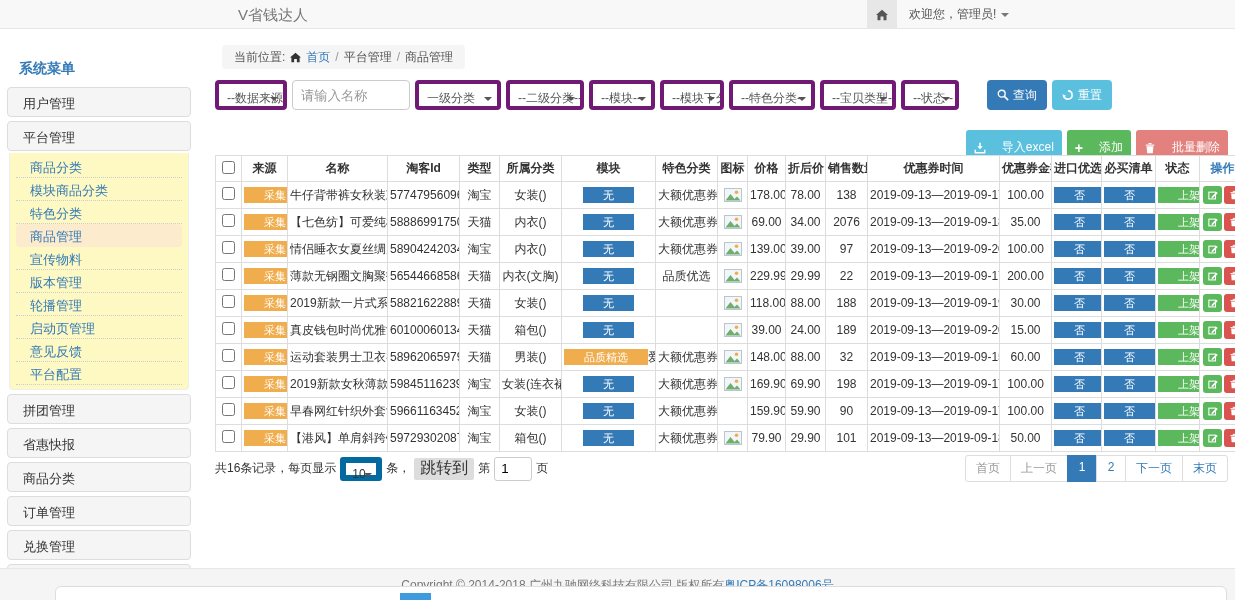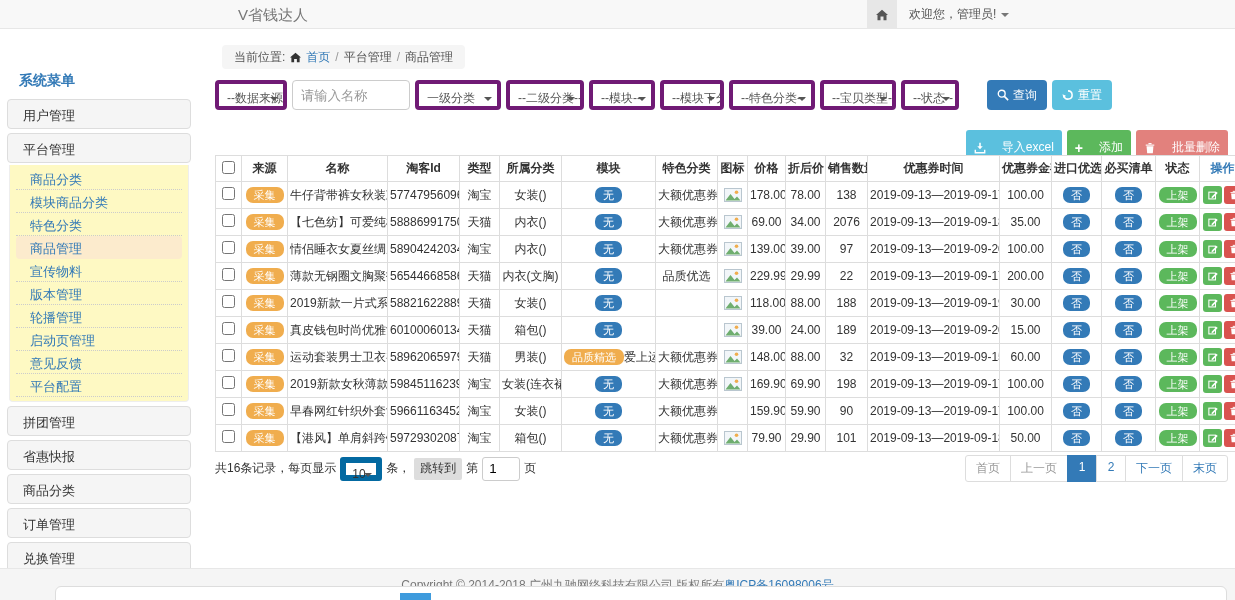--- a/index.html
+++ b/index.html
@@ -12,21 +12,21 @@
   
   .topbar { position:absolute; top:0; left:0; right:0; height:29px;
     background:#f8f8f8; border-bottom:1px solid #e7e7e7; }
   .brand { position:absolute; left:238px; top:6px; font-size:15px; color:#777; }
   .top-right { position:absolute; left:867px; top:0; height:29px; display:flex; align-items:center; }
   .home-btn { width:30px; height:29px; background:#e7e7e7; display:flex; align-items:center; justify-content:center; cursor:pointer; }
   .home-btn svg { width:12px; height:12px; fill:#555; }
   .welcome { margin-left:12px; color:#555; cursor:pointer; display:flex; align-items:center; gap:5px; }
   .caret { display:inline-block; width:0; height:0; border-left:4px solid transparent; border-right:4px solid transparent; border-top:4px solid #777; }
   
-  .sidebar { position:absolute; left:7px; top:55px; width:184px; height:513px; overflow:hidden; z-index:1;margin-top:12px; }
+  .sidebar { position:absolute; left:7px; top:55px; width:184px; height:513px; overflow:hidden; z-index:1; }
   .side-title { color:#337ab7; font-weight:bold; font-size:14px; padding:5px 12px 9px; }
   .side-group { background:#f5f5f5; border:1px solid #ddd; border-radius:4px;
     padding:7px 15px; margin-bottom:4px; font-size:13px; color:#333; cursor:pointer; height:30px; }
   .side-sub-wrap { background:#fef9c3; border:1px solid #eee; border-top:none; border-radius:0 0 4px 4px;
     margin:-2px 2px 4px 2px; padding:2px 6px 4px; }
   .side-sub { color:#337ab7; font-size:13px; padding:4px 4px 4px 14px; border-bottom:1px dotted #ccc;
     cursor:pointer; height:23px; }
   .side-sub.active { background:#fcebcd; border-radius:4px; border-bottom-color:transparent; }
   
   .breadcrumb { position:absolute; left:222px; top:45px; height:24px; background:#f5f5f5;
@@ -56,21 +56,21 @@
   .btn-salmon { background:#e2817d; }
   .plus { font-size:14px; font-weight:bold; line-height:1; }
   
   table.grid { position:absolute; left:215px; top:155px; width:1013px; border-collapse:collapse; z-index:1;
     table-layout:fixed; }
   .grid th, .grid td { border:1px solid #ddd; text-align:center; vertical-align:middle;
     padding:4px 2px; font-size:12px; height:26px; overflow:hidden; white-space:nowrap; }
   .grid th { font-weight:bold; color:#333; background:#fff; }
   .grid th.op { color:#337ab7; }
   .grid td.namecell { color:#333; }
-  .badge { display:inline-block; font-size:11px; color:#fff; padding:1px 8px; border-radius:7px; line-height:14px; }
+  .badge { display:inline-block; font-size:11px; color:#fff; padding:1px 20px; border-radius:0; line-height:14px; }
   .bg-orange { background:#f0ad4e; }
   .bg-blue   { background:#337ab7; cursor:pointer; }
   .bg-green  { background:#5cb85c; cursor:pointer; }
   .thumb { display:inline-block; width:18px; height:14px; vertical-align:middle; }
   .act { display:inline-flex; align-items:center; justify-content:center; width:19px; height:18px;
     border:none; border-radius:3px; cursor:pointer; margin:0 1px; }
   .act svg { width:10px; height:10px; fill:#fff; }
   .act-edit { background:#5cb85c; }
   .act-del  { background:#d9534f; }
   
@@ -78,21 +78,21 @@
   .c6{width:94px}.c7{width:62px}.c8{width:30px}.c9{width:38px}.c10{width:40px}.c11{width:42px}
   .c12{width:132px}.c13{width:52px}.c14{width:50px}.c15{width:54px}.c16{width:44px}.c17{width:46px}
   
   .pager-row { position:absolute; left:215px; top:455px; width:1013px; display:flex;
     justify-content:space-between; align-items:center; z-index:1;}
   .pager-left { display:flex; align-items:center; gap:4px; color:#333; }
   .mini-sel { position:relative; width:42px; height:24px; line-height:22px; border:6px solid #0369a1;
     border-radius:3px; background:#fff; padding:0 14px 0 6px; cursor:pointer; }
   .mini-sel .caret { position:absolute; right:4px; top:10px; border-top-color:#555; }
   .jump-btn { height:22px; padding:0 6px; background:#ddd; border:none; border-radius:2px;
-    color:#333; cursor:pointer; font-family:inherit; font-size:12px; }
+    color:#333; cursor:pointer; font-family:inherit; font-size:16px; }
   .jump-input { width:38px; height:24px; border:1px solid #ccc; border-radius:3px; padding:0 6px; }
   .pg-group { display:inline-flex; }
   .pg { min-width:30px; padding:4px 10px; border:1px solid #ddd; background:#fff; margin-left:-1px;
     text-align:center; cursor:pointer; color:#337ab7; }
   .pg:first-child { border-radius:3px 0 0 3px; margin-left:0; }
   .pg:last-child { border-radius:0 3px 3px 0; }
   .pg.disabled { color:#999; cursor:default; }
   .pg.active { background:#337ab7; border-color:#337ab7; color:#fff; }
   
   .footer { position:absolute; left:0; right:0; top:568px; bottom:0; background:#f5f5f5;

